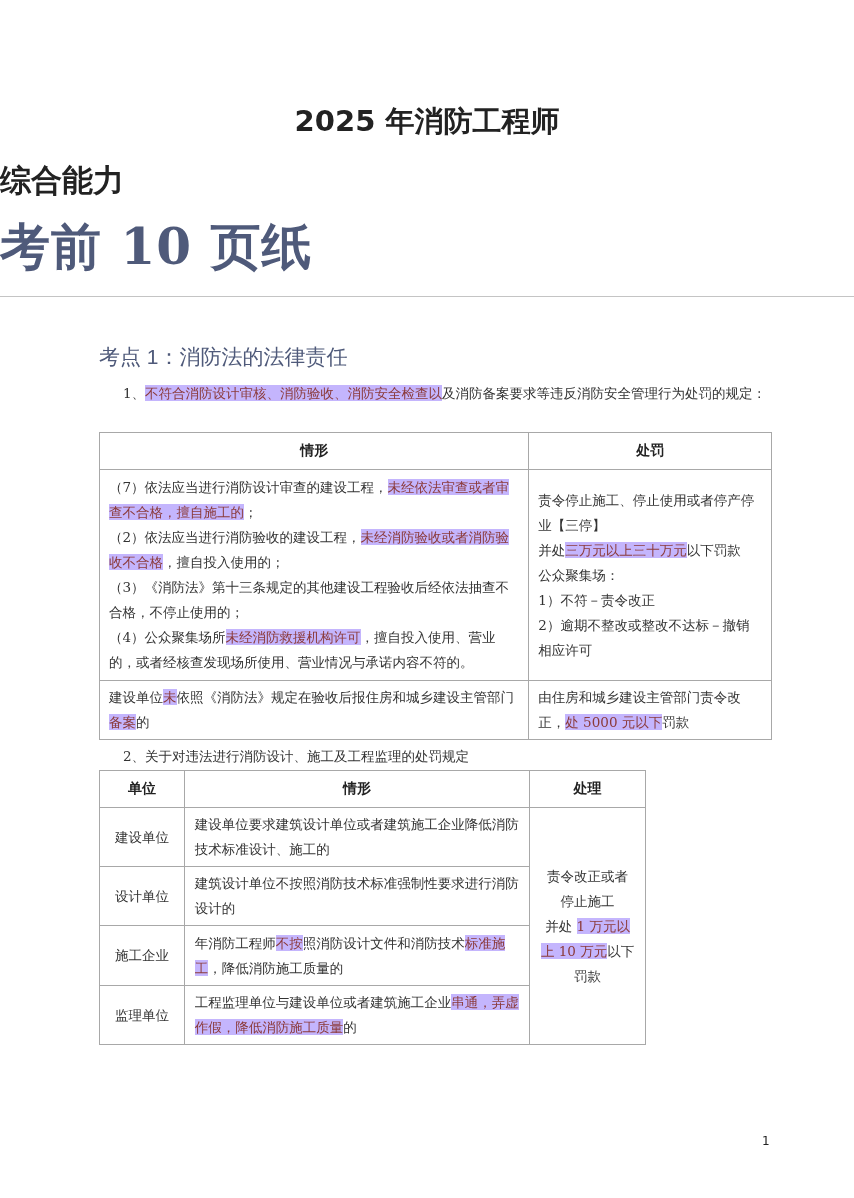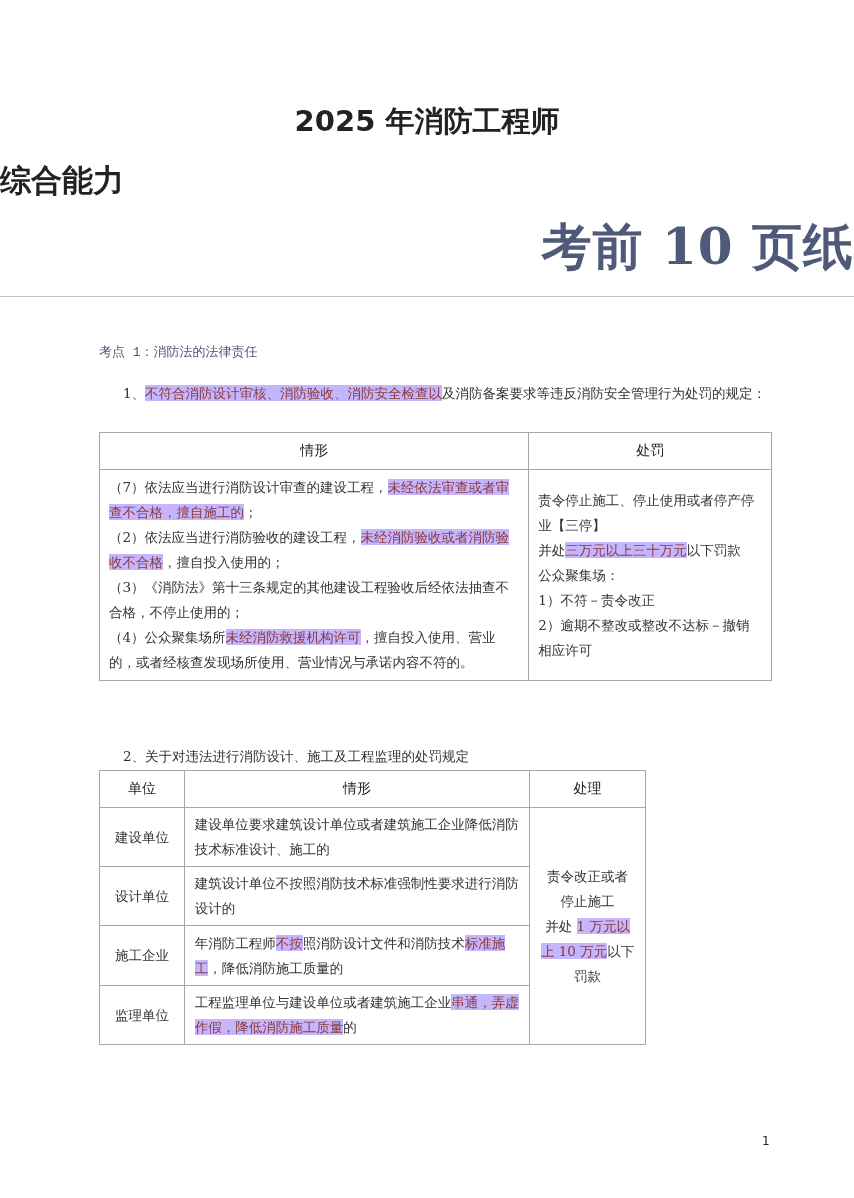--- a/index.html
+++ b/index.html
@@ -4,34 +4,34 @@
 <style>
   html, body { margin:0; padding:0; background:#ffffff; }
   body { width:854px; height:1198px; position:relative; overflow:hidden;
          font-family:"DejaVu Serif","Liberation Serif",serif; color:#333; }
   .title1 { position:absolute; left:0; width:854px; top:102px; text-align:center;
             font-family:"DejaVu Sans","Liberation Sans",sans-serif; font-weight:bold;
             font-size:29px; color:#222; letter-spacing:0px; }
   .title2 { position:absolute; left:0; width:854px; top:160px; text-align:left;
             font-family:"DejaVu Sans","Liberation Sans",sans-serif; font-weight:bold;
             font-size:31px; color:#222; }
-  .title3 { position:absolute; left:0; width:854px; top:214px; text-align:right;
+  .title3 { position:absolute; left:0; width:854px; top:214px; text-align:left;
             font-family:"DejaVu Serif","Liberation Serif",serif; font-weight:bold;
             font-size:50px; color:#4f5a7a; letter-spacing:1px; }
   .divider { position:absolute; left:0; top:296px; width:854px; height:1px; background:#c4c4c4; }
   .section-heading { position:absolute; left:99px; top:343px;
-            font-family:Liberation Mono, monospace; font-size:13px;
+            font-family:Liberation Sans, sans-serif; font-size:21px;
             color:#4f5a7a; }
   .para { position:absolute; left:99px; width:674px; font-size:13.5px; line-height:26px; color:#333; }
   .para1 { top:380px; text-indent:24px; }
   .para2 { top:743px; text-indent:24px; }
   .hl { background:#c4b5fd; color:#8b3a3a; }
   table { position:absolute; border-collapse:collapse; font-size:13.5px; color:#333; }
   td, th { border:1px solid #a8a8a8; }
-  th { font-family:"DejaVu Sans","Liberation Sans",sans-serif; font-weight:normal;
+  th { font-family:"DejaVu Sans","Liberation Sans",sans-serif; font-weight:bold;
        font-size:14px; color:#222; height:34px; text-align:center; }
   .t1 { left:99px; top:432px; width:673px; }
   .t1 td { padding:4px 9px; line-height:25px; vertical-align:middle; }
   .t2 { left:99px; top:770px; width:547px; }
   .t2 td { padding:4px 10px; line-height:25px; vertical-align:middle; }
   .center { text-align:center; }
   .page-num { position:absolute; left:762px; top:1134px; font-family:"DejaVu Sans","Liberation Sans",sans-serif;
               font-size:12px; color:#222; }
 </style>
 </head>
@@ -66,20 +66,24 @@
       <div><span>（4）公众聚集场所</span><span class="hl">未经消防救援机构许可</span><span>，擅自投入使用、营业的，或者经核查发现场所使用、营业情况与承诺内容不符的。</span></div>
     </td>
     <td>
       <div>责令停止施工、停止使用或者停产停业【三停】</div>
       <div><span>并处</span><span class="hl">三万元以上三十万元</span><span>以下罚款</span></div>
       <div>公众聚集场：</div>
       <div>1）不符－责令改正</div>
       <div>2）逾期不整改或整改不达标－撤销相应许可</div>
     </td>
   </tr>
+  <tr style="height:59px;">
+    <td><span>建设单位</span><span class="hl">未</span><span>依照《消防法》规定在验收后报住房和城乡建设主管部门</span><span class="hl">备案</span><span>的</span></td>
+    <td><span>由住房和城乡建设主管部门责令改正，</span><span class="hl">处 5000 元以下</span><span>罚款</span></td>
+  </tr>
 </tbody>
   </table>
 
 <div class="para para2">2、关于对违法进行消防设计、施工及工程监理的处罚规定</div>
 
 <table class="t2">
   <colgroup>
       <col style="width:100px">
       <col style="width:435px">
       <col style="width:138px">

